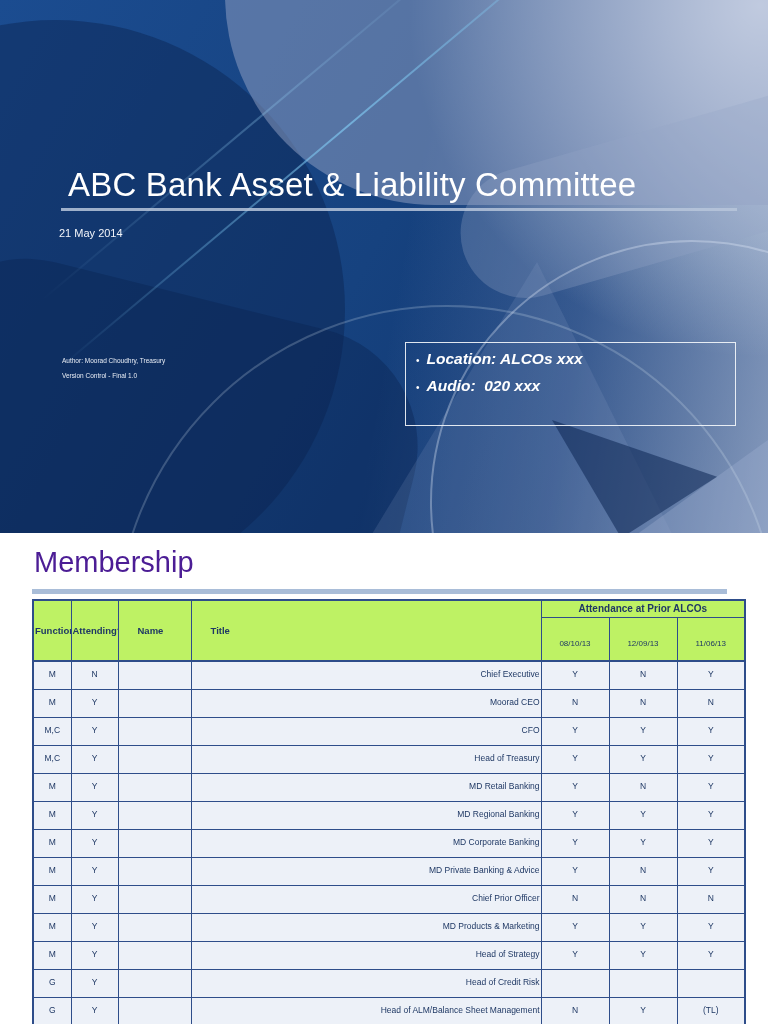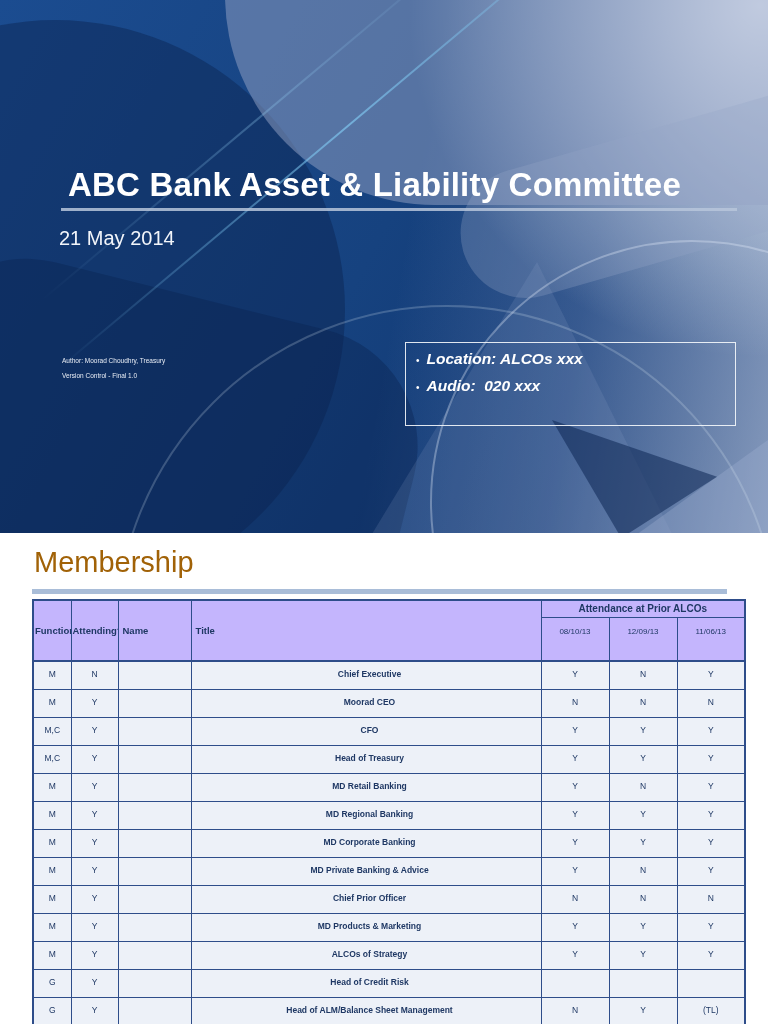--- a/index.html
+++ b/index.html
@@ -42,30 +42,30 @@
           background: rgba(150,170,205,0.16); clip-path: polygon(0 100%, 55% 0, 100% 100%); }
   .ray1 { left: 640px; top: -120px; width: 2px; height: 760px;
           background: linear-gradient(rgba(130,205,245,0) 0%, rgba(130,205,245,0.65) 50%, rgba(130,205,245,0) 100%);
           transform: rotate(50deg); transform-origin: top center; }
   .ray2 { left: 470px; top: -60px; width: 2px; height: 560px;
           background: linear-gradient(rgba(150,210,245,0) 0%, rgba(150,210,245,0.30) 50%, rgba(150,210,245,0) 100%);
           transform: rotate(50deg); transform-origin: top center; }
 
   .s1-title {
     position: absolute; left: 68px; top: 166px; width: 660px;
-    color: #ffffff; font-size: 33px; font-weight: 700;
+    color: #ffffff; font-size: 33px; font-weight: 400;
     letter-spacing: 0.2px; white-space: nowrap;
   }
   .s1-rule {
     position: absolute; left: 61px; top: 208px; width: 676px; height: 3px;
     background: rgba(183,198,218,0.85);
   }
   .s1-date {
     position: absolute; left: 59px; top: 227px;
-    color: #f2f5fa; font-size: 20px; font-weight: 400;
+    color: #f2f5fa; font-size: 11px; font-weight: 400;
   }
   .s1-author {
     position: absolute; left: 62px; top: 353px;
     color: #e8edf5; font-size: 6.5px; line-height: 15px; font-weight: 400;
   }
   .s1-infobox {
     position: absolute; left: 405px; top: 342px; width: 331px; height: 84px;
     border: 1.5px solid rgba(245,248,252,0.9);
     box-sizing: border-box;
     padding: 7px 12px 0 10px;
@@ -80,50 +80,50 @@
   }
 
   
   .slide2 {
     position: absolute; left: 0; top: 533px;
     width: 768px; height: 491px;
     background: #ffffff;
   }
   .s2-heading {
     position: absolute; left: 34px; top: 13px;
-    color: #a16207; font-size: 29px; font-weight: 400;
+    color: #4c1d95; font-size: 29px; font-weight: 400;
   }
   .s2-bar {
     position: absolute; left: 32px; top: 56px; width: 695px; height: 5px;
     background: #a9bdd8;
   }
   .s2-table {
     position: absolute; left: 32px; top: 66px; width: 712px;
     border-collapse: collapse; table-layout: fixed;
     border: 2px solid #2e4d8a;
     color: #1f3864;
   }
   .s2-table th, .s2-table td {
     border: 1px solid #2e4d8a;
     box-sizing: border-box;
     overflow: hidden; white-space: nowrap;
   }
-  .s2-table thead th { background: #c4b5fd; margin-left: 8px; }
+  .s2-table thead th { background: #bef264; margin-left: 8px; }
   .s2-table thead { border-bottom: 2px solid #2e4d8a; }
   th.colhead { font-size: 9.5px; font-weight: 700; vertical-align: middle; }
-  th.colhead.lft { text-align: left; padding-left: 4px; }
+  th.colhead.lft { text-align: left; padding-left: 19px; }
   th.att-head { font-size: 10px; font-weight: 700; text-align: center; height: 17px; }
   th.date-head { font-size: 8px; font-weight: 400; text-align: center;
-                 vertical-align: top; padding-top: 9px; height: 44px; }
+                 vertical-align: top; padding-top: 21px; height: 44px; }
   .s2-table tbody td {
     background: #edf1f8; height: 28px; font-size: 8.5px;
     vertical-align: top; padding-top: 7px;
   }
   .s2-table tbody td.ctr { text-align: center; }
-  .s2-table tbody td.lft { text-align: center; padding-left: 8px; font-weight: bold; }
+  .s2-table tbody td.lft { text-align: right; padding-left: 8px; }
 </style>
 </head>
 <body>
 
 <div class="page">
 
   <div class="slide1">
     <div class="shape dk-a"></div>
     <div class="shape dk-b"></div>
     <div class="shape sw-a"></div>
@@ -273,21 +273,21 @@
             <td class="lft"></td>
             <td class="lft">MD Products &amp; Marketing</td>
             <td class="ctr">Y</td>
             <td class="ctr">Y</td>
             <td class="ctr">Y</td>
           </tr>
           <tr>
             <td class="ctr">M</td>
             <td class="ctr">Y</td>
             <td class="lft"></td>
-            <td class="lft">ALCOs of Strategy</td>
+            <td class="lft">Head of Strategy</td>
             <td class="ctr">Y</td>
             <td class="ctr">Y</td>
             <td class="ctr">Y</td>
           </tr>
           <tr>
             <td class="ctr">G</td>
             <td class="ctr">Y</td>
             <td class="lft"></td>
             <td class="lft">Head of Credit Risk</td>
             <td class="ctr"></td>

